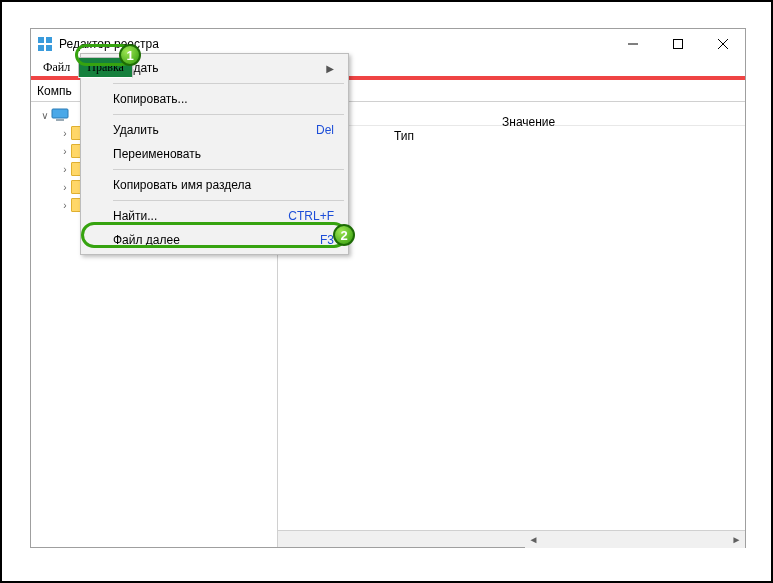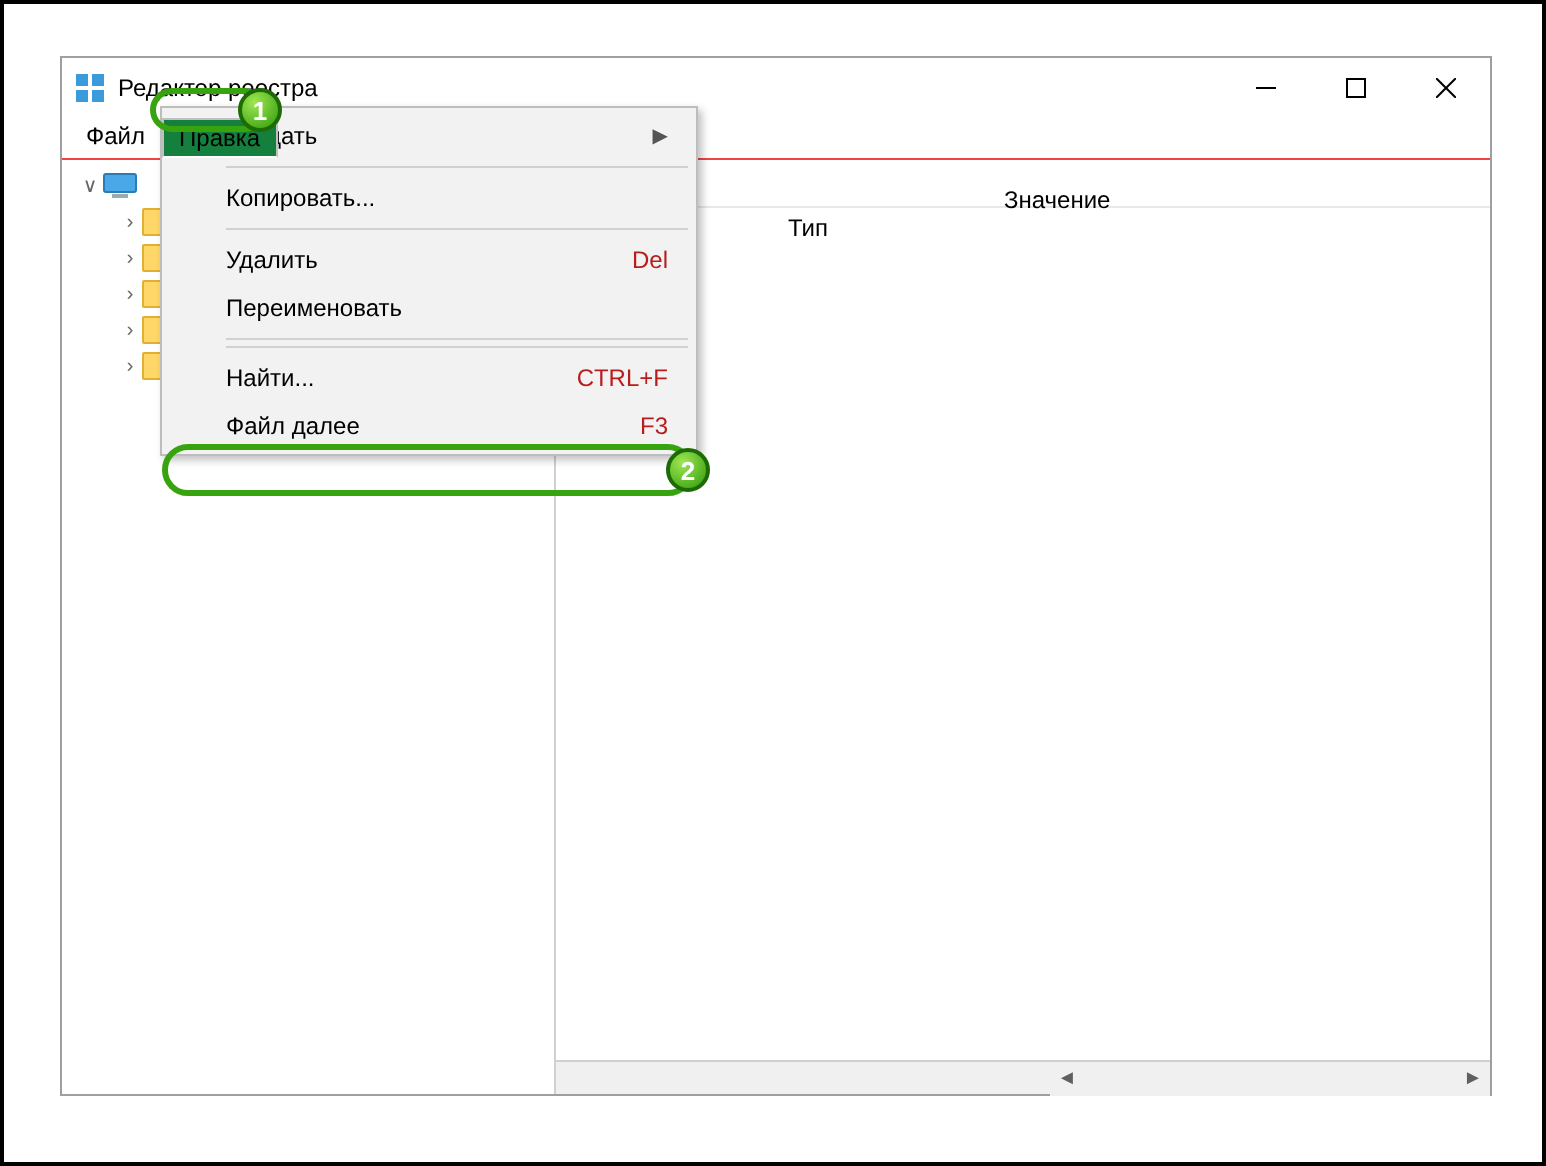--- a/index.html
+++ b/index.html
@@ -42,24 +42,25 @@
     display: flex;
   }
   .win-btn {
     width: 45px; height: 30px;
     display: flex; align-items: center; justify-content: center;
     color: #000;
   }
   .menubar {
     height: 21px;
     display: flex;
-    align-items: flex-start;
+    align-items: center;
     padding-left: 4px;
-    border-bottom: 1px solid #ef4444;
-    position: relative;
+    border-bottom: 4px solid #ef4444;
+    position: relative;
+    font-family: Liberation Serif, serif;
   }
   .menu-item {
     padding: 2px 8px;
     font-size: 12px;
     cursor: default;
   }
   .menu-item.open {
     border: 1px solid #c0c0c0;
     background: #15803d;
     border-bottom-color: #fff;
@@ -166,21 +167,21 @@
     display: flex;
     align-items: center;
     padding-left: 30px;
     padding-right: 12px;
     font-size: 12px;
     color: #000;
     position: relative;
   }
   .dd-item .shortcut {
     margin-left: auto;
-    color: #b91c1c;
+    color: #1d4ed8;
   }
   .dd-item .submenu-arrow {
     margin-left: auto;
     font-size: 10px;
     color: #555;
   }
   .dd-sep {
     height: 1px;
     background: #d0d0d0;
     margin: 3px 2px 3px 30px;
@@ -245,20 +246,23 @@
   </div>
 
   <div class="menubar">
     <div class="menu-item">Файл</div>
     <div class="menu-item open">Правка</div>
     <div class="menu-item">Вид</div>
     <div class="menu-item">Избранное</div>
     <div class="menu-item">Справка</div>
   </div>
 
+  <div class="addressbar">
+    <span>Компь</span>
+  </div>
 
   <div class="body-area">
     <div class="tree">
       <div class="tree-row">
         <span class="expander">∨</span>
         <span class="pc-icon">
           <svg width="18" height="14" viewBox="0 0 18 14">
             <rect x="1" y="1" width="16" height="9" rx="1" fill="#4aa8e8" stroke="#2b7bb5"></rect>
             <rect x="5" y="11" width="8" height="2" fill="#9aaab5"></rect>
           </svg>
@@ -316,20 +320,23 @@
   </div>
   <div class="dd-sep"></div>
   <div class="dd-item">
     <span>Удалить</span>
     <span class="shortcut">Del</span>
   </div>
   <div class="dd-item">
     <span>Переименовать</span>
   </div>
   <div class="dd-sep"></div>
+  <div class="dd-item">
+    <span>Копировать имя раздела</span>
+  </div>
   <div class="dd-sep"></div>
   <div class="dd-item">
     <span>Найти...</span>
     <span class="shortcut">CTRL+F</span>
   </div>
   <div class="dd-item">
     <span>Файл далее</span>
     <span class="shortcut">F3</span>
   </div>
 </div>

